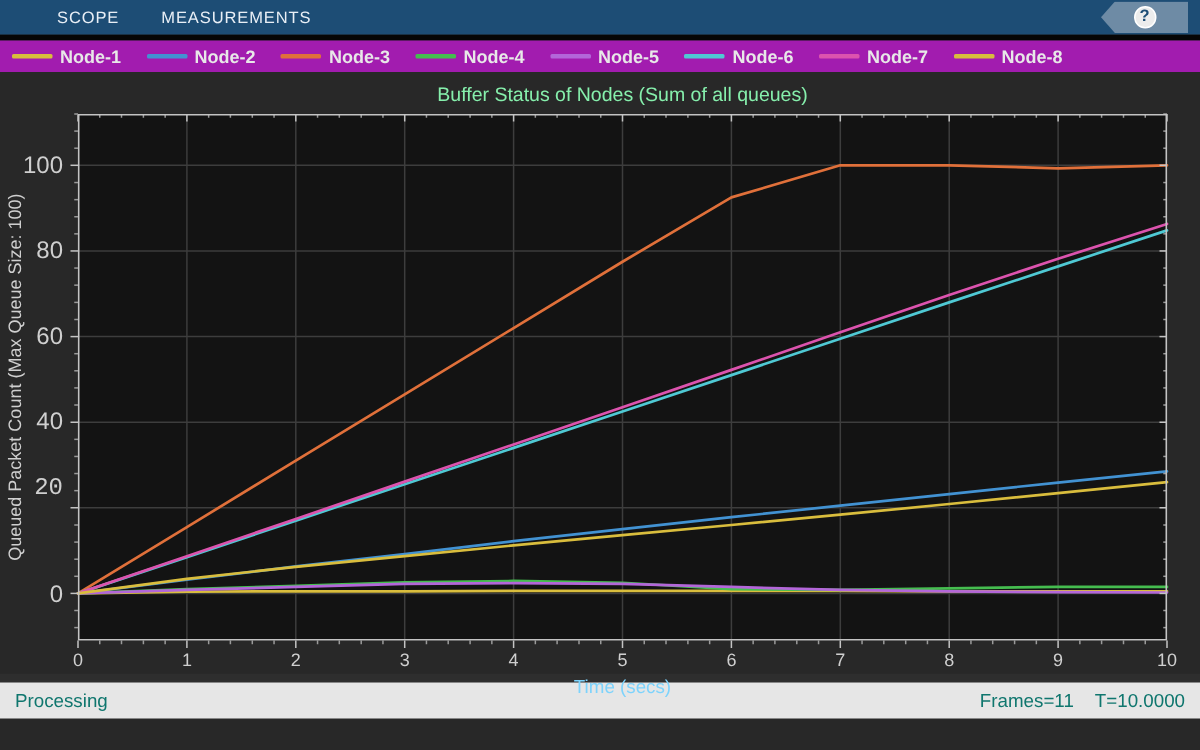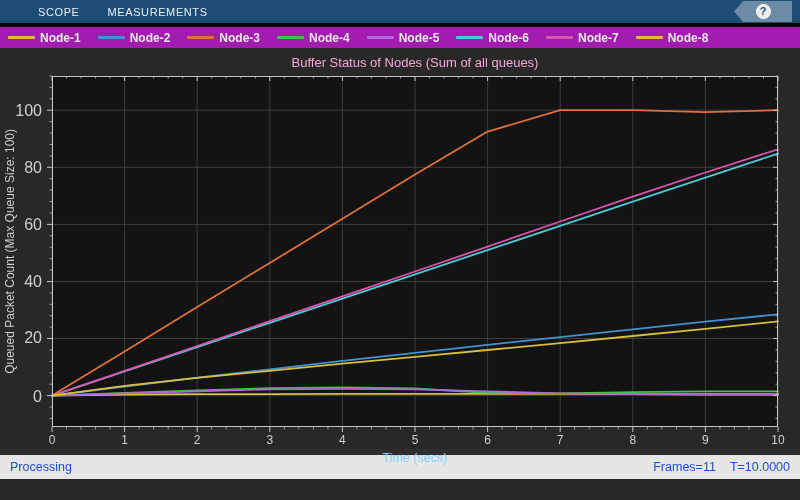--- a/index.html
+++ b/index.html
@@ -25,38 +25,38 @@
   
   .legend-bar { height:21px; background:#a21caf; display:flex; align-items:center;
                 padding-left:8px; gap:17px; flex:0 0 auto; }
   .legend-item { display:flex; align-items:center; gap:5px; }
   .legend-swatch { width:27px; height:3px; border-radius:1px; }
   .legend-label { color:#e8e8e8; font-size:12px; font-weight:bold; }
 
   
   .plot-panel { position:relative; flex:1 1 auto; background:#282828; }
   .plot-title { position:absolute; top:7px; left:52px; width:726px; text-align:center;
-                color:#f9a8d4; font-size:13px; }
+                color:#86efac; font-size:13px; }
   .axes { position:absolute; left:52px; top:28px; width:726px; height:351px;
           background:#131313; }
   .axes svg { overflow:visible; display:block; }
   .ylabel { position:absolute; left:2px; top:28px; height:351px; width:16px;
             display:flex; align-items:center; justify-content:center; }
   .ylabel span { writing-mode:vertical-rl; transform:rotate(180deg); color:#cfcfcf;
                  font-size:12px; white-space:nowrap; }
   .xlabel { position:absolute; top:403px; left:52px; width:726px; text-align:center;
             color:#7dd3fc; font-size:12.5px; }
   .xticklabel { position:absolute; width:34px; text-align:center; color:#cfcfcf;
                 font-size:12px; top:385px; }
   .yticklabel { position:absolute; width:42px; text-align:right; color:#cfcfcf;
                 font-size:16px; left:0; }
 
   
   .status-gap { height:6px; background:#2e2e2e; flex:0 0 auto; }
-  .statusbar { height:24px; background:#e6e6e6; color:#1d4ed8; font-size:12.5px;
+  .statusbar { height:24px; background:#e6e6e6; color:#0f766e; font-size:12.5px;
                display:flex; align-items:center; justify-content:space-between;
                padding:0 10px; flex:0 0 auto; }
   .status-right { display:flex; gap:14px;align-items:flex-end; }
 </style>
 </head>
 <body>
 
 <div class="window">
 
   <div class="toolstrip">
@@ -309,21 +309,21 @@
       <div class="xticklabel" style="left: 180.2px;">2</div>
       <div class="xticklabel" style="left: 252.8px;">3</div>
       <div class="xticklabel" style="left: 325.4px;">4</div>
       <div class="xticklabel" style="left: 398px;">5</div>
       <div class="xticklabel" style="left: 470.6px;">6</div>
       <div class="xticklabel" style="left: 543.2px;">7</div>
       <div class="xticklabel" style="left: 615.8px;">8</div>
       <div class="xticklabel" style="left: 688.4px;">9</div>
       <div class="xticklabel" style="left: 761px;">10</div>
       <div class="yticklabel" style="top: 339.61px;">0</div>
-      <div class="yticklabel" style="top: 281px;">20</div>
+      <div class="yticklabel" style="top: 268px; font-family: Liberation Mono, monospace;">20</div>
       <div class="yticklabel" style="top: 225.463px;">40</div>
       <div class="yticklabel" style="top: 168.39px;">60</div>
       <div class="yticklabel" style="top: 111.317px;">80</div>
       <div class="yticklabel" style="top: 54.2439px;">100</div>
     </div>
 
   <div class="status-gap"></div>
   <div class="statusbar">
     <span>Processing</span>
     <span class="status-right">

